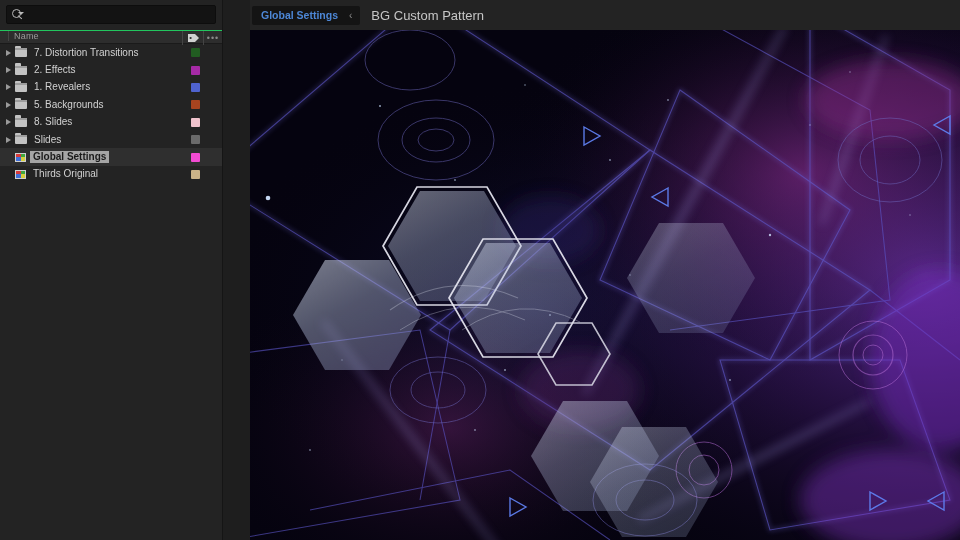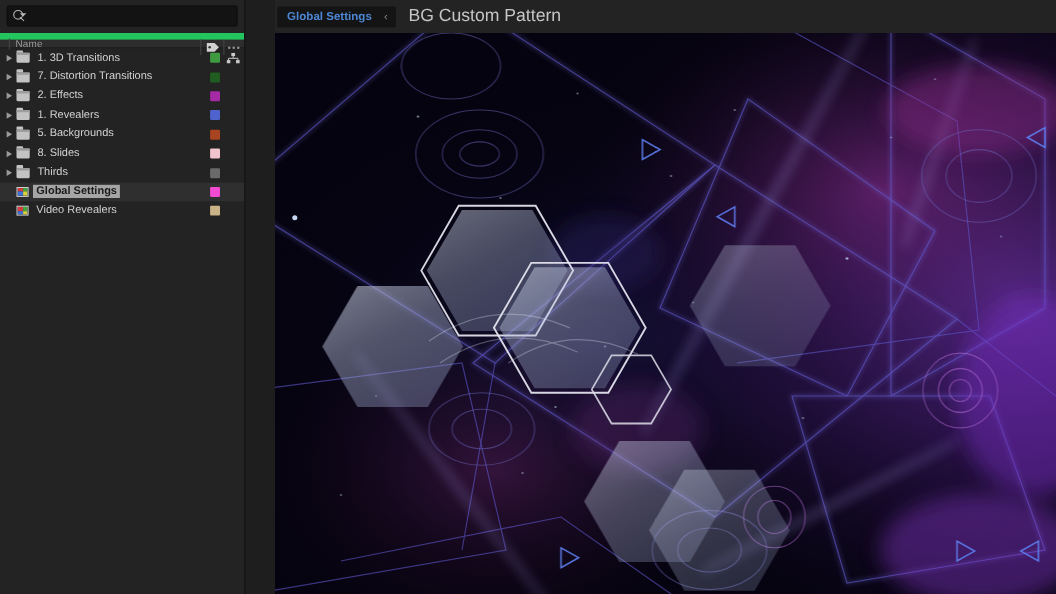--- a/index.html
+++ b/index.html
@@ -37,23 +37,23 @@
     border-top:3.5px solid #b9b9b9;
   }
   #search-input {
     flex:1; background:transparent; border:none; outline:none;
     color:#cfcfcf; font-size:10px; font-family:"Liberation Sans", sans-serif;
     margin-left:9px;
   }
 
   
   #col-header {
-    height:14px; background:#2d2d2d; border-top:6px solid #22c55e;
+    height:14px; background:#2d2d2d; border-top:1px solid #22c55e;
     border-bottom:1px solid #1a1a1a;
-    display:flex; align-items:center; position:relative;
+    display:flex; position:relative;
   }
   #col-header .hdr-sep { width:1px; height:10px; background:#444; margin:0 5px 0 8px; }
   #col-name-label { font-size:9px; color:#9a9a9a; letter-spacing:.2px; }
   #hdr-right { position:absolute; right:0; top:0; height:14px; display:flex; align-items:center; }
   #tag-cell {
     width:21px; height:14px; display:flex; align-items:center; justify-content:center;
     border-left:1px solid #444;
   }
   #dots-cell {
     width:19px; height:14px; display:flex; align-items:center; justify-content:center;
@@ -115,21 +115,21 @@
   #viewer { position:relative; flex:1; height:540px; background:#232323; }
   #tabbar {
     height:30px; background:#232323; display:flex; align-items:center; padding-left:2px;
   }
   .tab-active {
     background:#141414; border-radius:2px; height:19px;
     display:flex; align-items:center; padding:0 8px 0 9px; gap:11px;
   }
   .tab-active .tab-label { font-size:10.5px; color:#4d87d6; font-weight:bold; }
   .tab-chevron { font-size:10px; color:#8d8d8d; }
-  .crumb { font-size:16px; color:#c6c6c6; margin-left:11px; }
+  .crumb { font-size:13px; color:#c6c6c6; margin-left:11px; }
 
   #canvas-wrap { position:absolute; left:0; top:30px; right:0; bottom:0; overflow:hidden; background:#05030f; }
   #canvas-wrap svg { display:block; width:100%; height:100%; }
 </style>
 </head>
 <body>
 
 <div id="app">
 
   <div id="project-panel">
@@ -155,34 +155,20 @@
         <div id="dots-cell">•••</div>
       </div>
     </div>
 
     <div id="rows">
         <div class="row">
           <span class="twirl">
             <i></i>
           </span>
           <span class="folder-icon"></span>
-          <span class="row-label">1. 3D Transitions</span>
-          <span class="swatch" style="background: rgb(63, 155, 63);"></span>
-          <span class="hier-icon"><svg width="12" height="10" viewBox="0 0 12 10">
-              <rect x="4.3" y="0" width="3.4" height="3" fill="#c9c9c9"></rect>
-              <rect x="0" y="6.6" width="3.4" height="3" fill="#c9c9c9"></rect>
-              <rect x="8.6" y="6.6" width="3.4" height="3" fill="#c9c9c9"></rect>
-              <path d="M6 3 V5 M1.7 6.6 V5 H10.3 V6.6" stroke="#c9c9c9" stroke-width="0.9" fill="none"></path>
-            </svg></span>
-        </div>
-        <div class="row">
-          <span class="twirl">
-            <i></i>
-          </span>
-          <span class="folder-icon"></span>
           <span class="row-label">7. Distortion Transitions</span>
           <span class="swatch" style="background: rgb(33, 92, 33);"></span>
         </div>
         <div class="row">
           <span class="twirl">
             <i></i>
           </span>
           <span class="folder-icon"></span>
           <span class="row-label">2. Effects</span>
           <span class="swatch" style="background: rgb(166, 42, 166);"></span>
@@ -209,21 +195,21 @@
           </span>
           <span class="folder-icon"></span>
           <span class="row-label">8. Slides</span>
           <span class="swatch" style="background: rgb(240, 195, 205);"></span>
         </div>
         <div class="row">
           <span class="twirl">
             <i></i>
           </span>
           <span class="folder-icon"></span>
-          <span class="row-label">Thirds</span>
+          <span class="row-label">Slides</span>
           <span class="swatch" style="background: rgb(106, 106, 106);"></span>
         </div>
         <div class="row selected">
           <span class="twirl empty">
             <i></i>
           </span>
           <span class="comp-icon">
             <span></span>
             <span></span>
             <span></span>
@@ -235,21 +221,21 @@
         <div class="row">
           <span class="twirl empty">
             <i></i>
           </span>
           <span class="comp-icon">
             <span></span>
             <span></span>
             <span></span>
             <span></span>
           </span>
-          <span class="row-label">Video Revealers</span>
+          <span class="row-label">Thirds Original</span>
           <span class="swatch" style="background: rgb(203, 179, 136);"></span>
         </div>
       </div>
   </div>
 
   <div id="panel-gap"></div>
 
   <div id="viewer">
 
     <div id="tabbar">

